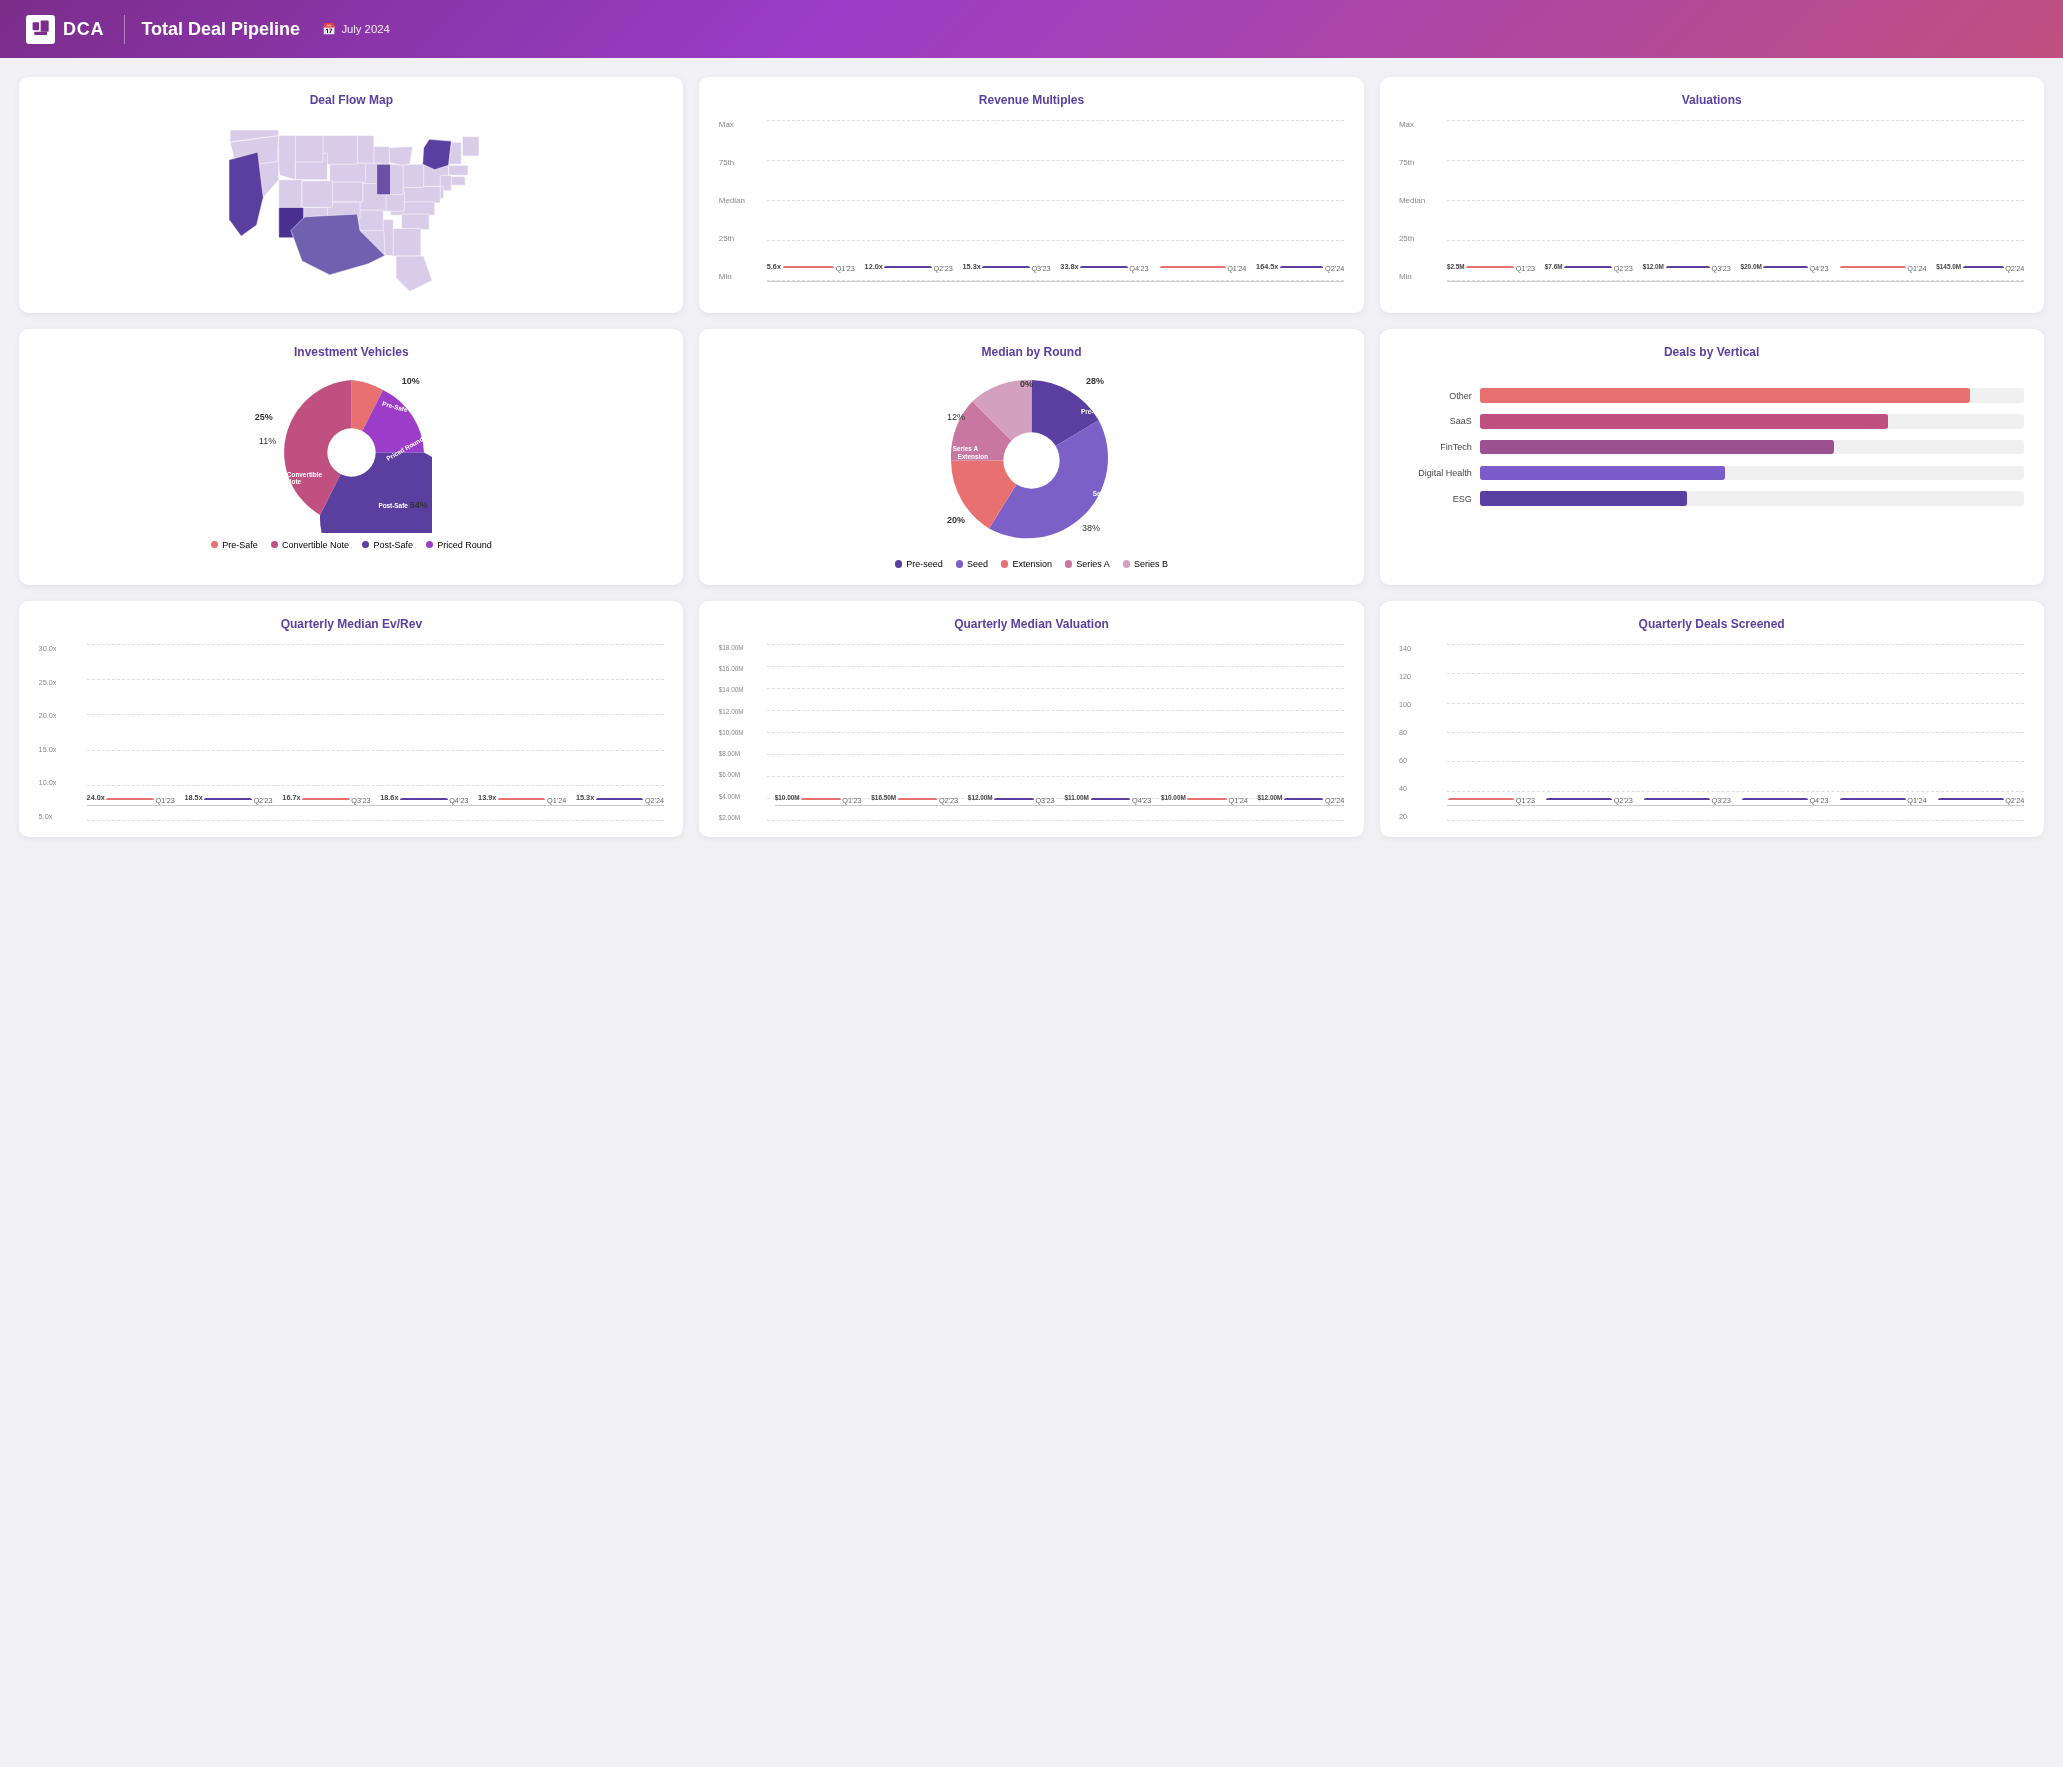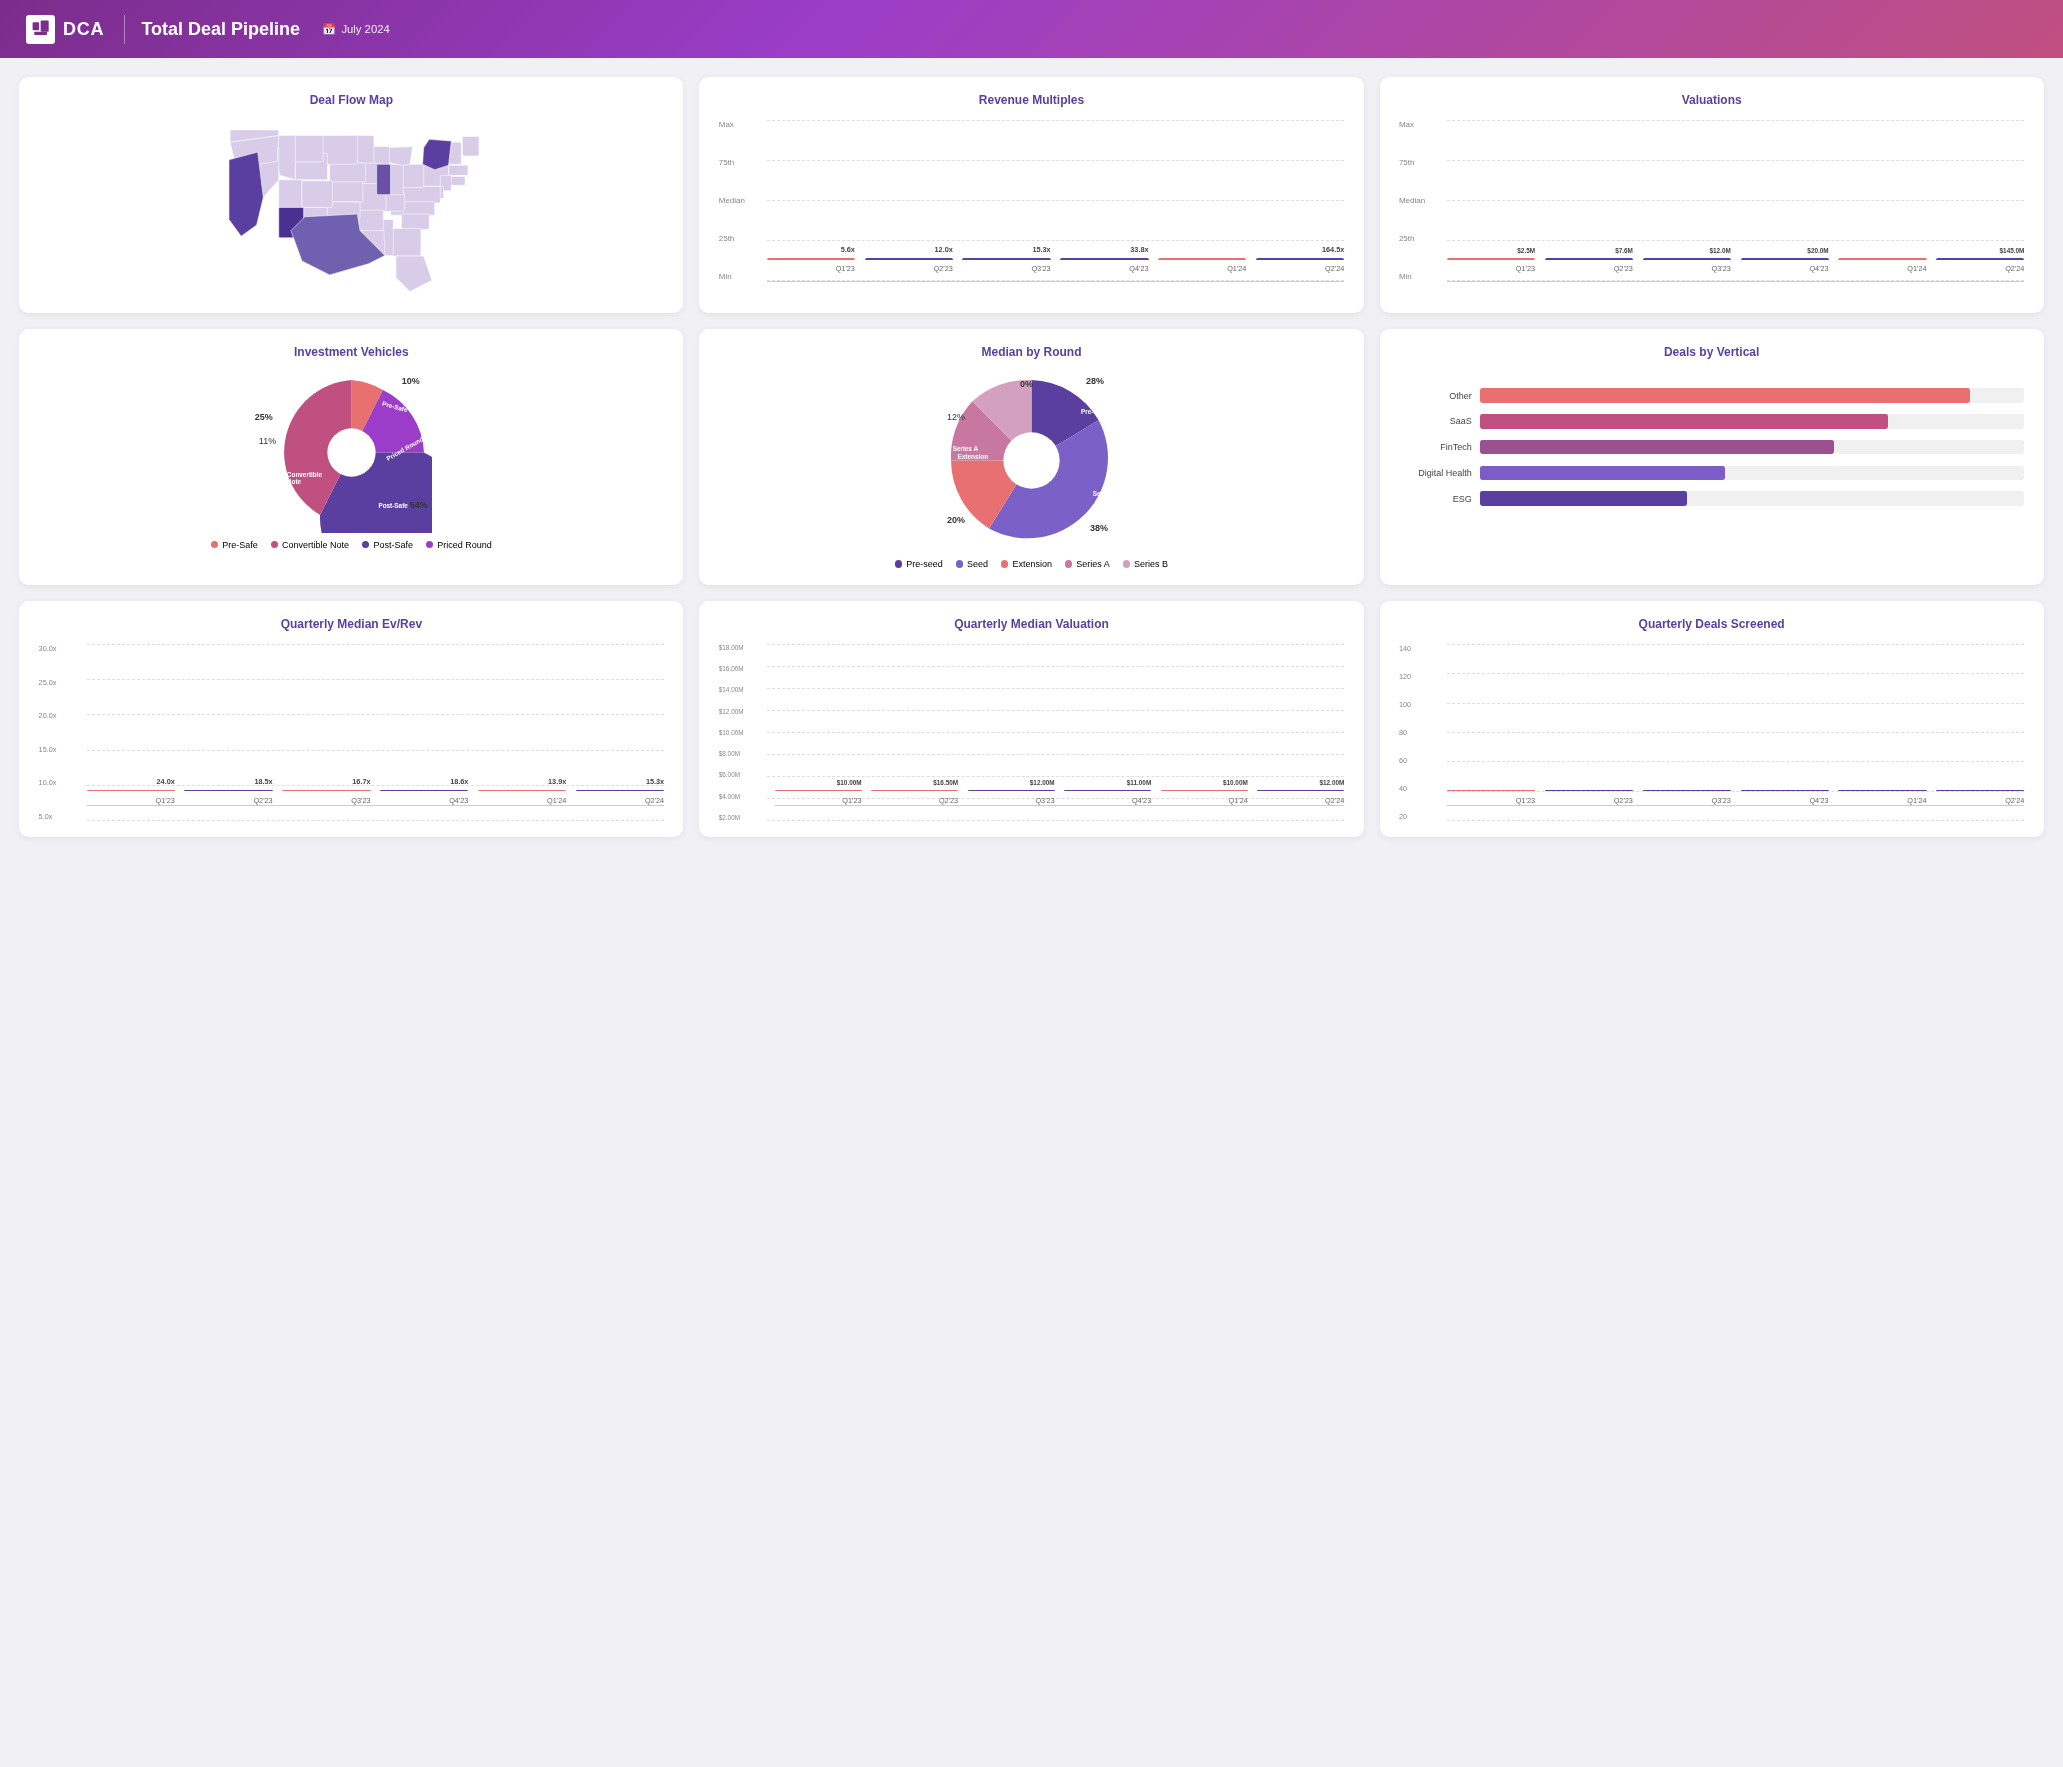--- a/index.html
+++ b/index.html
@@ -99,22 +99,21 @@
       flex-direction: column;
       justify-content: space-between;
       pointer-events: none;
     }
     .gridline {
       border-top: 0.8px dashed #ddd;
       width: 100%;
     }
     .bar-group {
       display: flex;
-      flex-direction: column;
-      align-items: flex-end;
+      align-items: center;
       flex: 1;
       gap: 1.6px;
     }
     .bar-label-top {
       font-size: 7.3px;
       font-weight: 700;
       color: #444;
       margin-bottom: 2.4px;
     }
     .bar {
@@ -452,21 +451,21 @@
 
             <path d="M110,110 L57.2,194.5 A100,100 0 0,1 10,110 Z" fill="#e87070"></path>
 
             <path d="M110,110 L10,110 A100,100 0 0,1 36.5,36.5 Z" fill="#c878a0"></path>
 
             <path d="M110,110 L36.5,36.5 A100,100 0 0,1 110,10 Z" fill="#d4a0c0"></path>
             <circle cx="110" cy="110" r="35" fill="white"></circle>
           </svg>
           
           <div style="position:absolute; top:4px; right:16px; font-size:9px; font-weight:700; color:#333;margin-left:35px;">28%</div>
-          <div style="position:absolute; bottom:16px; right:12px; font-size:9px; font-weight:700; color:#333;">38%</div>
+          <div style="position:absolute; bottom:16px; right:20px; font-size:9px; font-weight:400; color:#333;">38%</div>
           <div style="position:absolute; bottom:24px; left:4px; font-size:9px; font-weight:700; color:#333;">20%</div>
           <div style="position:absolute; top:40px; left:4px; font-size:9px; font-weight:400; color:#333;">12%</div>
           <div style="position:absolute; top:6.4px; left:77px; font-size:9px; font-weight:700; color:#333;">0%</div>
           
           <div style="position:absolute; top:36px; right:12px; font-size:6.4px; color:white; font-weight:600;">Pre-seed</div>
           <div style="position:absolute; bottom:52px; right:12px; font-size:6.4px; color:white; font-weight:600;">Seed</div>
           <div style="position:absolute; bottom:89px; left:14.5px; font-size:6.4px; color:white; font-weight:600;">Extension</div>
           <div style="position:absolute; top:73px; left:9.7px; font-size:6.4px; color:white; font-weight:600;">Series A</div>
         </div>
         <div class="legend" style="justify-content:center;">

